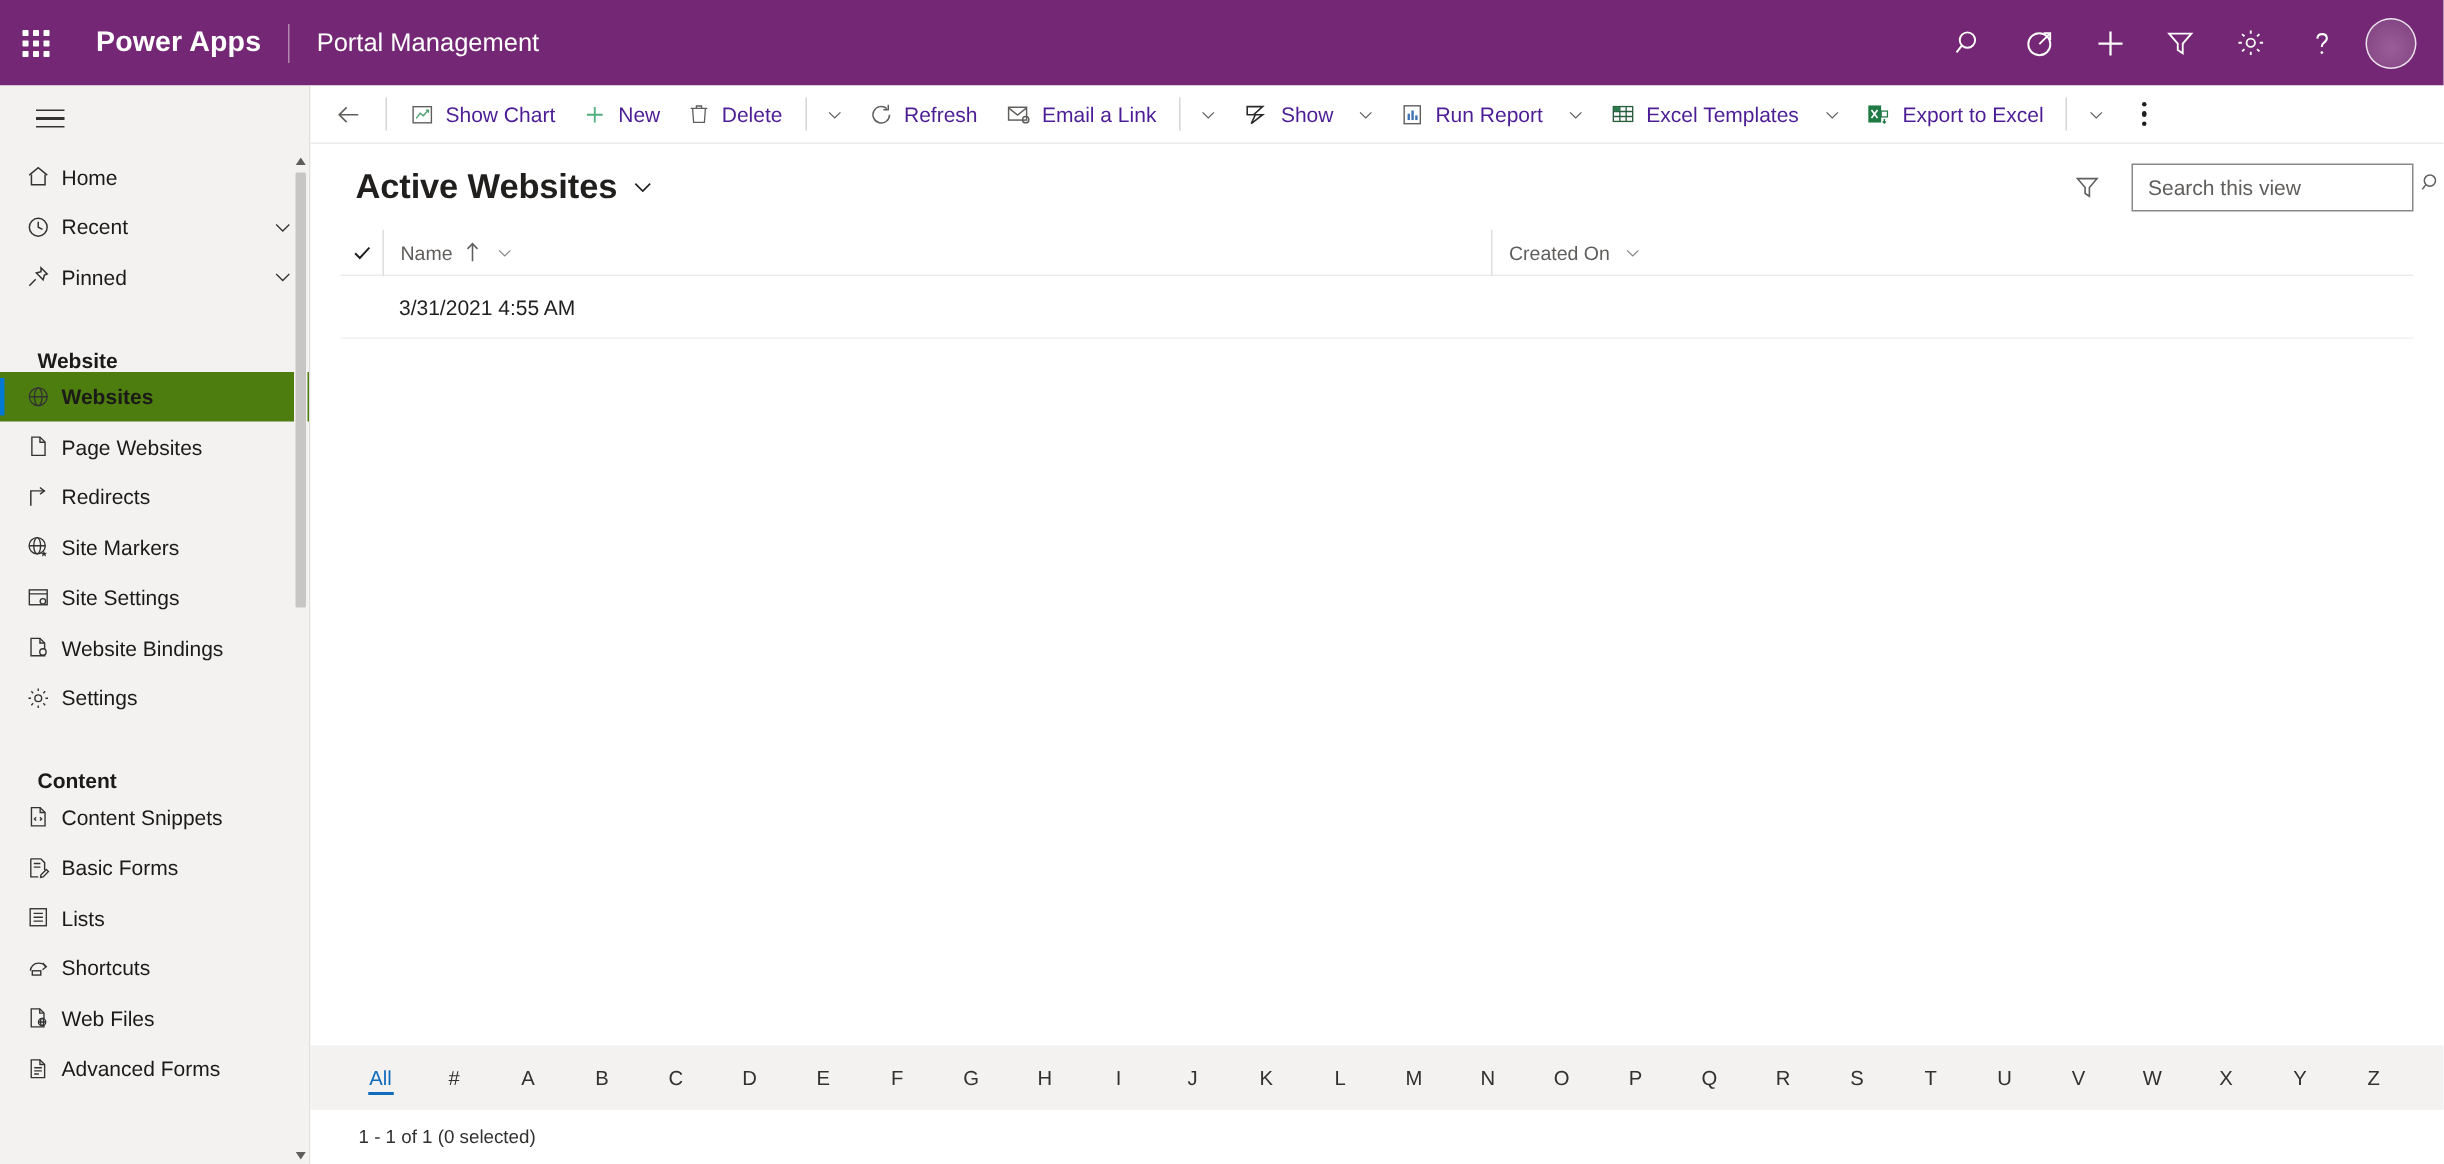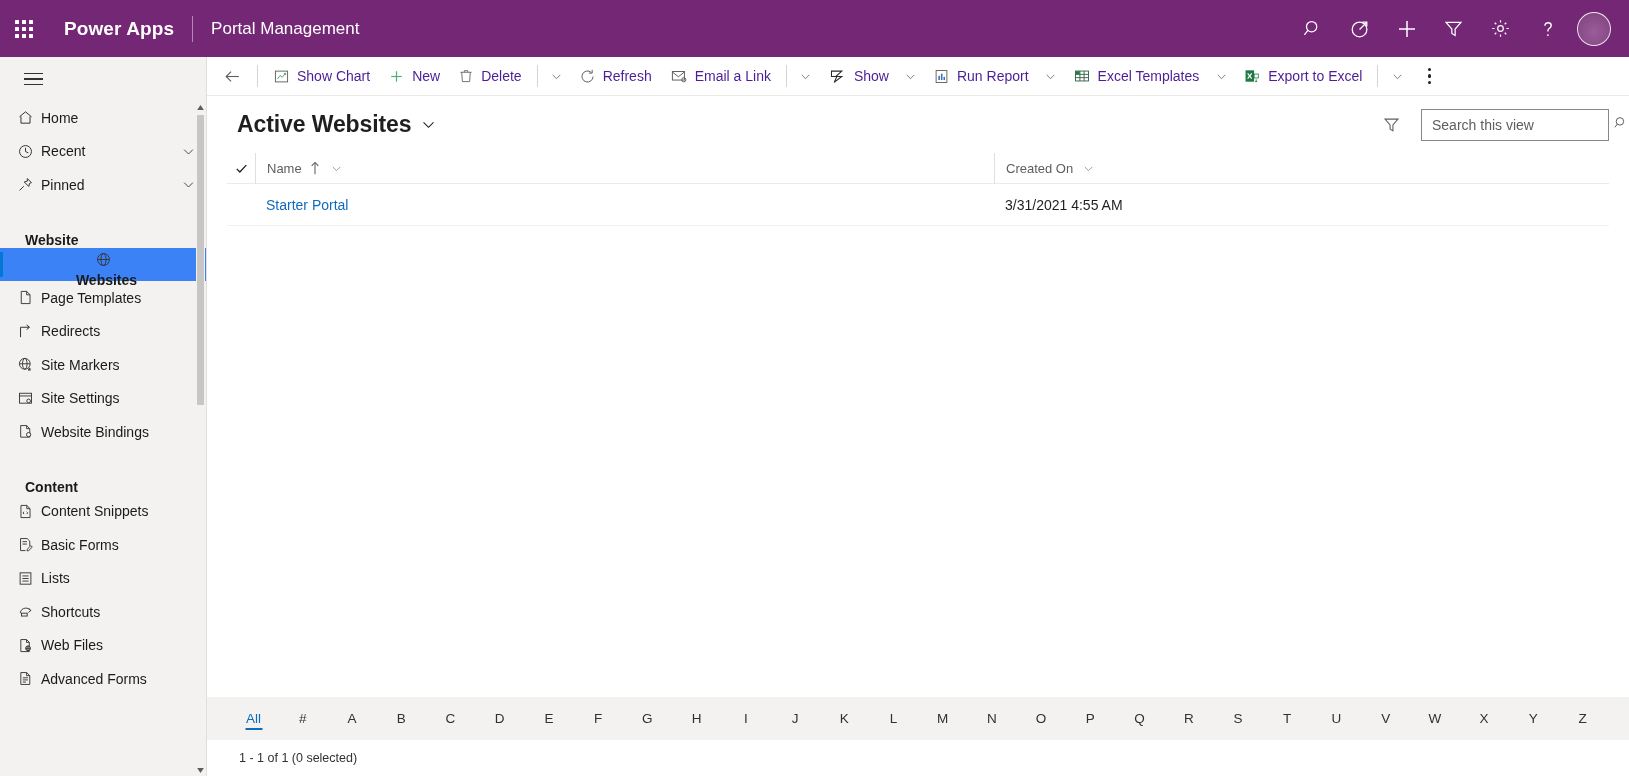--- a/index.html
+++ b/index.html
@@ -80,23 +80,22 @@
     cursor: pointer; position: relative;
     font-size: 14px; color: #1b1a19;
   }
   .nav-item .ico {
     width: 24px; display: flex; align-items: center; justify-content: flex-start;
     flex: 0 0 24px;
   }
   .nav-item .lbl { margin-left: 0; white-space: nowrap; }
   .nav-item .chev { margin-left: auto; display: flex; align-items: center; }
   .nav-item.selected {
-    background: #3b82f6;
+    background: #4d7c0f;
     font-weight: 600;
-    flex-direction: column;
   }
   .nav-item.selected::before {
     content: ""; position: absolute; left: 0; top: 4px;
     width: 3px; height: 25px; background: #0078d4;
   }
   .nav-group {
     font-size: 14px; font-weight: bold; color: #1b1a19;
     padding: 0 0 0 25px; height: 32px; display: flex; align-items: flex-end;
     margin-top: 14px;
   }
@@ -368,21 +367,21 @@
     <span class="lbl">Websites</span>
   </div>
 
   <div class="nav-item">
     <span class="ico">
       <svg width="17" height="17" viewBox="0 0 24 24" fill="none" stroke="#333" stroke-width="1.3">
         <path d="M6 3.4h7.6L18.4 8v12.6H6z"></path>
           <polyline points="13.6,3.4 13.6,8.2 18.4,8.2"></polyline>
       </svg>
     </span>
-    <span class="lbl">Page Templates</span>
+    <span class="lbl">Page Websites</span>
   </div>
 
   <div class="nav-item">
     <span class="ico">
       <svg width="17" height="17" viewBox="0 0 24 24" fill="none" stroke="#333" stroke-width="1.4">
         <polyline points="5,20 5,6 17,6"></polyline>
           <polyline points="13.6,2.8 17.8,6 13.6,9.2"></polyline>
       </svg>
     </span>
     <span class="lbl">Redirects</span>
@@ -415,20 +414,29 @@
     <span class="ico">
       <svg width="17" height="17" viewBox="0 0 24 24" fill="none" stroke="#333" stroke-width="1.3">
         <path d="M5.2 3.6h8.4l4.4 4.4v12H5.2z"></path>
           <polyline points="13.6,3.6 13.6,8 18,8"></polyline>
         <circle cx="16.4" cy="16.4" r="3" fill="#f3f2f1"></circle>
       </svg>
     </span>
     <span class="lbl">Website Bindings</span>
   </div>
 
+  <div class="nav-item">
+    <span class="ico">
+      <svg width="17" height="17" viewBox="0 0 24 24" fill="none" stroke="#333" stroke-width="1.3">
+        <circle cx="12" cy="12" r="3.2"></circle>
+        <path d="M12 2.8v2.4M12 18.8v2.4M21.2 12h-2.4M5.2 12H2.8M18.5 5.5l-1.7 1.7M7.2 16.8l-1.7 1.7M18.5 18.5l-1.7-1.7M7.2 7.2L5.5 5.5"></path>
+      </svg>
+    </span>
+    <span class="lbl">Settings</span>
+  </div>
 
   <div class="nav-group">Content</div>
 
   <div class="nav-item">
     <span class="ico">
       <svg width="17" height="17" viewBox="0 0 24 24" fill="none" stroke="#333" stroke-width="1.3">
         <path d="M5.6 3.4h8.2l4.6 4.6v12.6H5.6z"></path>
           <polyline points="13.8,3.4 13.8,8 18.4,8"></polyline>
         <polyline points="10,12.4 8.4,14 10,15.6"></polyline>
           <polyline points="13.6,12.4 15.2,14 13.6,15.6"></polyline>
@@ -716,23 +724,20 @@
         <span class="hcar">
           <svg width="13" height="13" viewBox="0 0 24 24" fill="none" stroke="#8a8886" stroke-width="1.5">
               <polyline points="5,9 12,16 19,9"></polyline>
             </svg>
         </span>
       </div>
     </div>
 
     <div class="grid-row">
       <div class="rc-check"></div>
-      <div class="cell-name">
-        <a>Starter Portal</a>
-      </div>
       <div class="cell-created">3/31/2021 4:55 AM</div>
     </div>
   </div>
 
   <div class="alphabar">
     <span class="alpha active">All</span>
     <span class="alpha">#</span>
     <span class="alpha">A</span>
     <span class="alpha">B</span>
     <span class="alpha">C</span>

